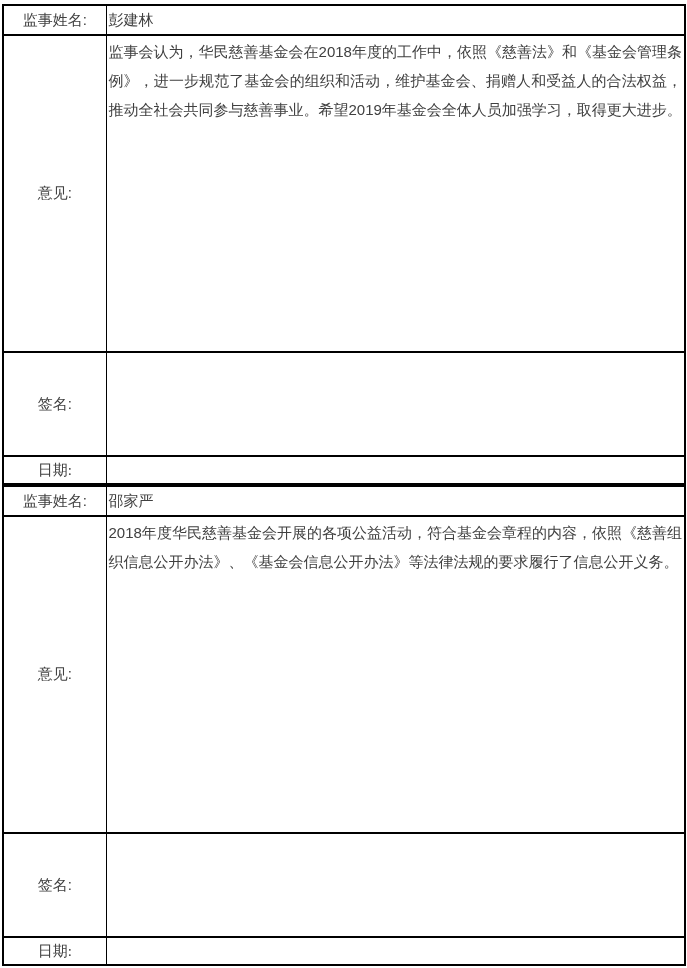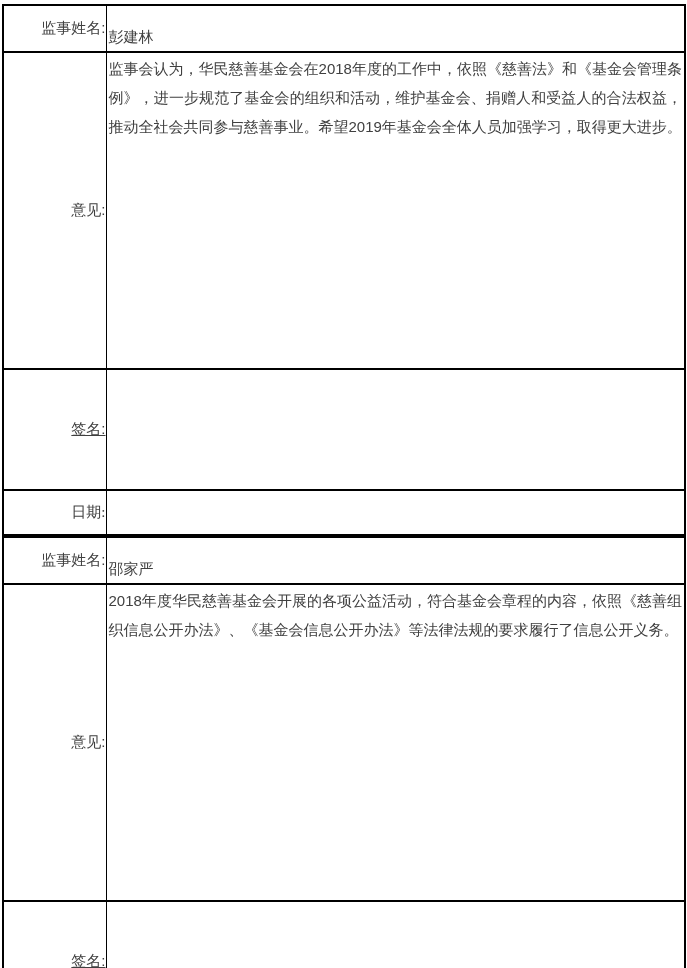--- a/index.html
+++ b/index.html
@@ -28,42 +28,42 @@
     border-bottom: 2px solid #000000;
     border-left: 1px solid #000000;
     border-right: 1px solid #000000;
     font-size: 15px;
     overflow: hidden;
   }
   col.label-col  { width: 103px; }
   col.value-col  { width: 579px; }
 
   td.label-cell {
-    text-align: right;
+    text-align: center;
     vertical-align: middle;
     padding: 0;
   }
   td.value-cell {
-    padding: 17px 2px 0 2px;
+    padding: 0 2px 0 2px;
   }
   td.name-cell {
     vertical-align: middle;
   }
   td.opinion-cell {
     vertical-align: top;
     line-height: 29px;
     padding-top: 1px;
     text-align: justify;
   }
   td.empty-cell {
     vertical-align: top;
   }
   tr.row-name td    { height: 28px; }
   tr.row-opinion td { height: 314px; }
-  tr.row-sign td    { height: 102px; text-decoration: underline; }
+  tr.row-sign td    { height: 102px; }
   tr.row-date td    { height: 26px; font-family: Liberation Serif, serif; }
 </style>
 </head>
 <body>
 
 <div class="page">
 
   <table class="sv-table">
     <colgroup>
       <col class="label-col">

